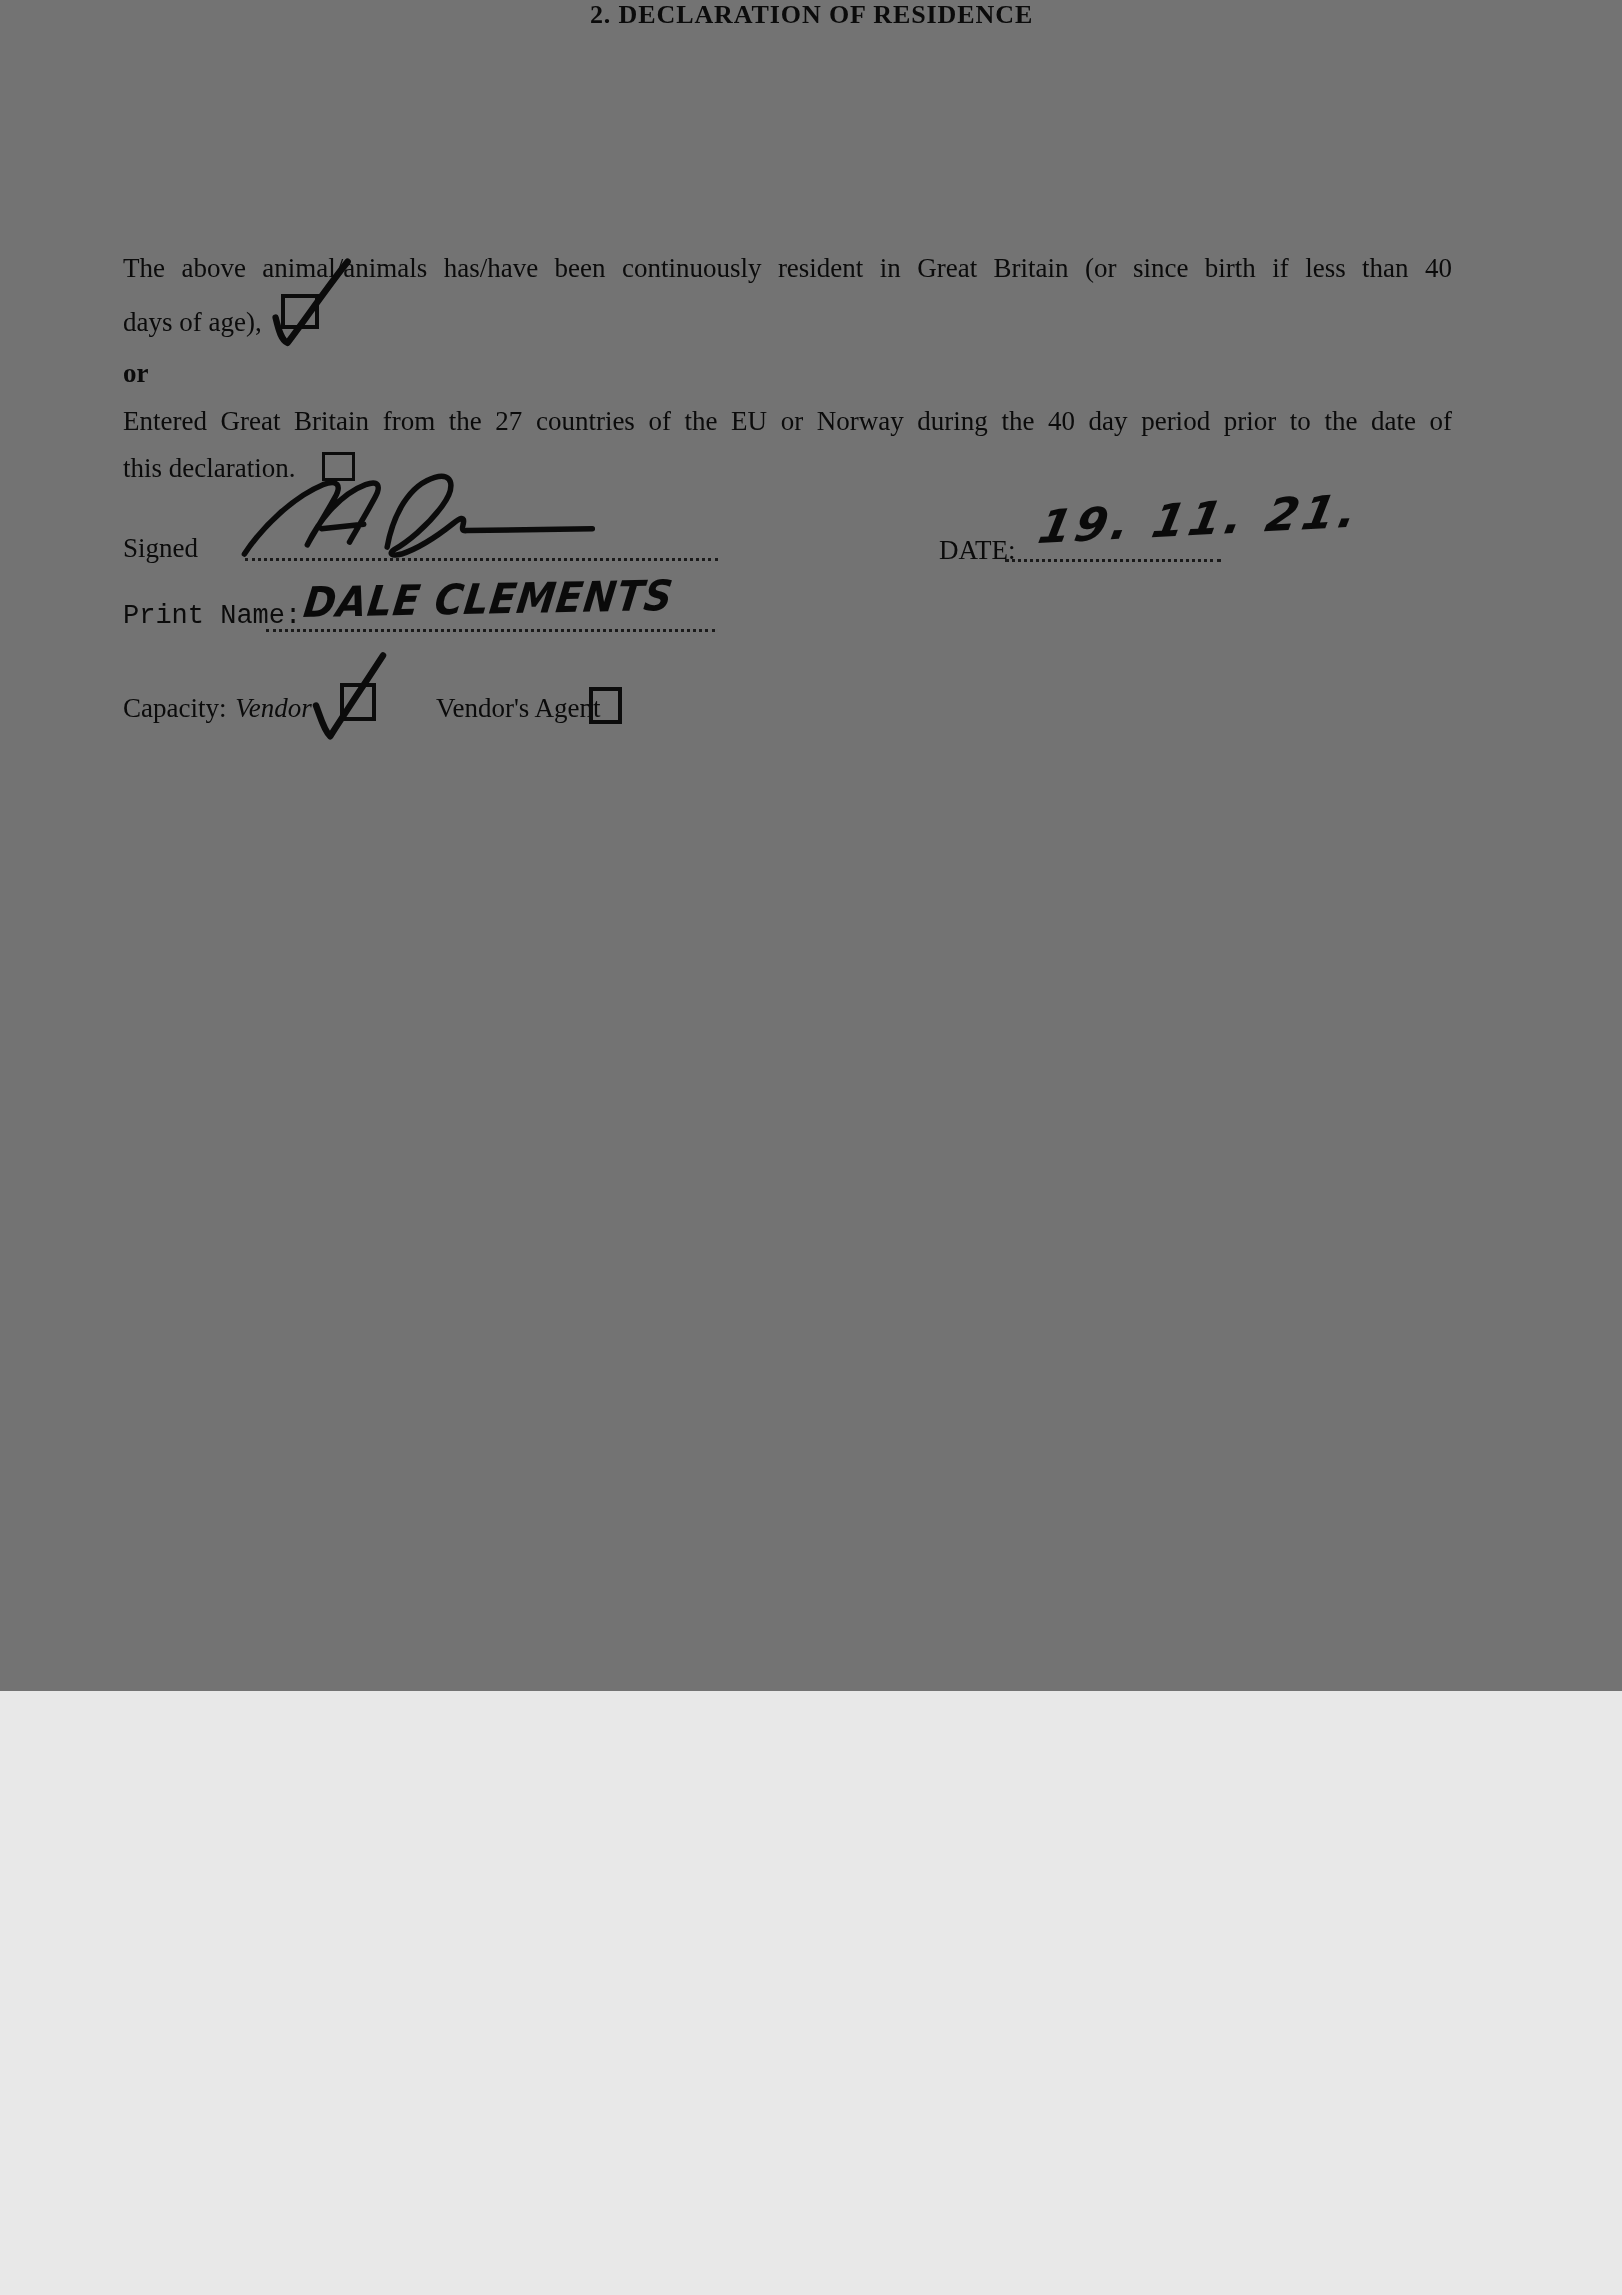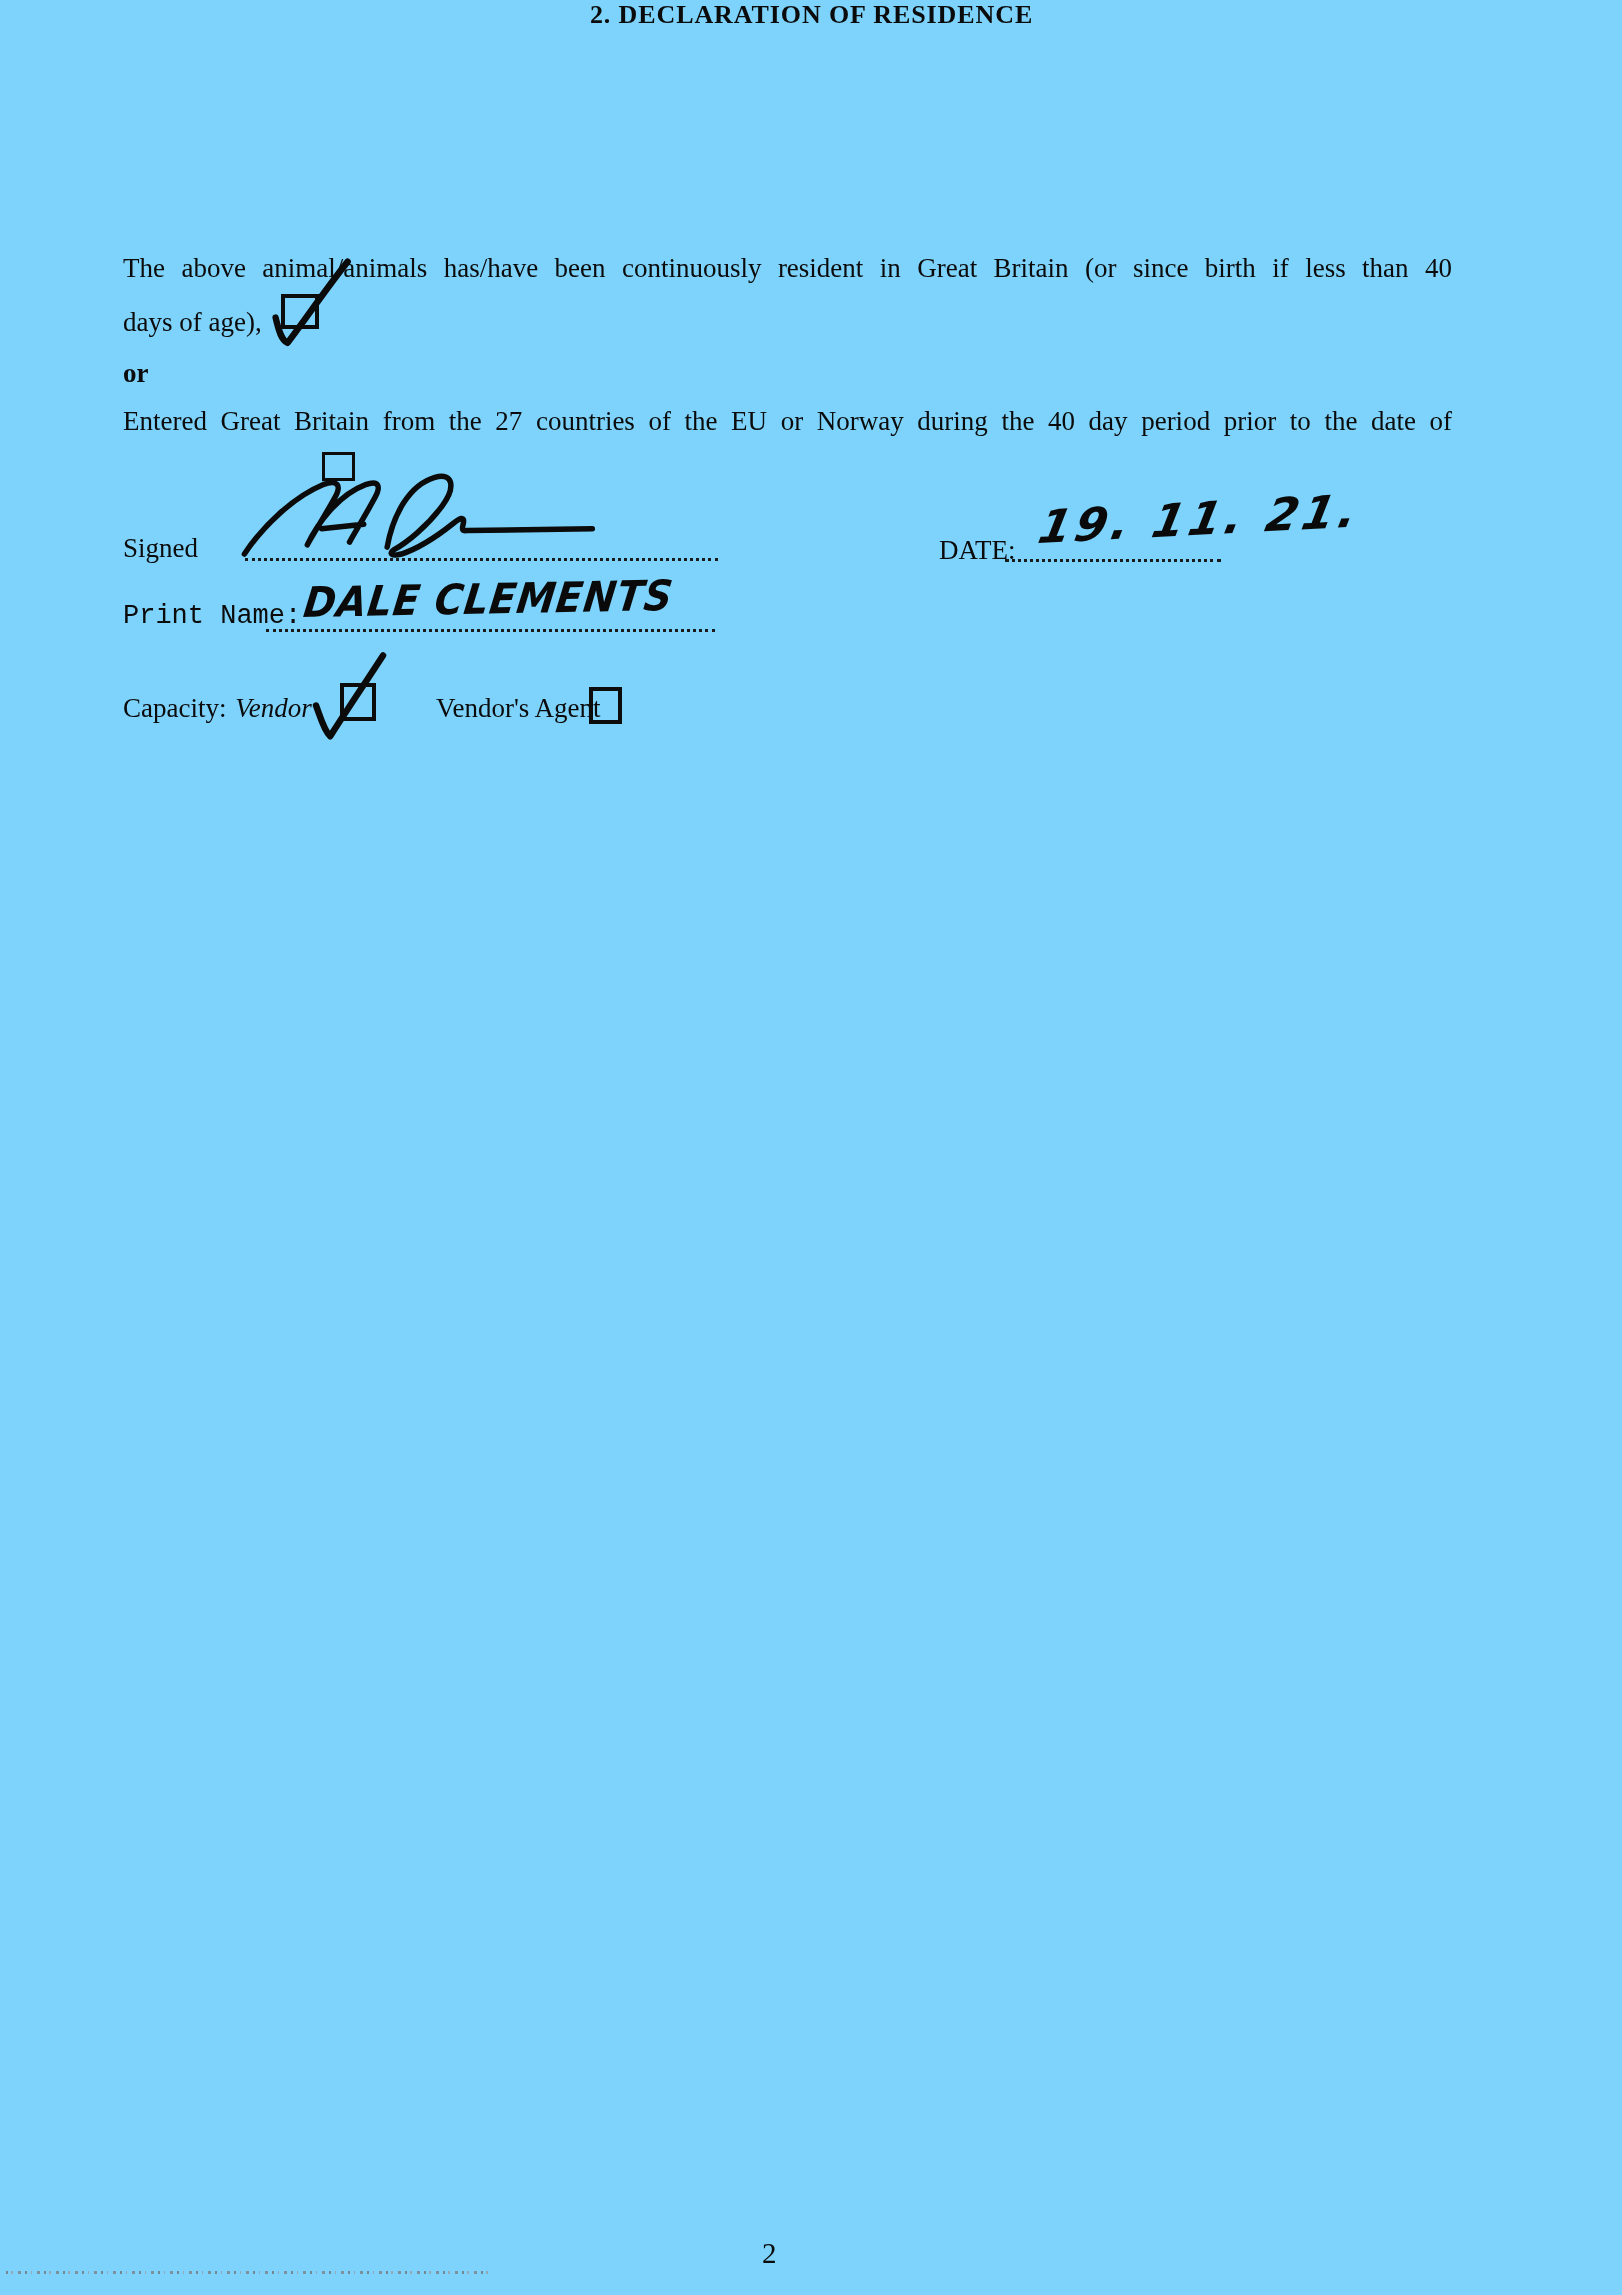--- a/index.html
+++ b/index.html
@@ -1,19 +1,19 @@
 <!DOCTYPE html>
 <html style="font-size:7.3px"><head>
 <meta charset="utf-8">
 <style>
   html,body{margin:0;padding:0;background:#e8e8e8;}
   .page{
     position:relative;
-    width:1623px;height:2295px;
-    background:#7dd3fc;
+    width:1623px;height:1691px;
+    background:#737373;
     font-family:"Liberation Serif",serif;
     color:#0b0b0b;
     overflow:hidden;
   }
   .abs{position:absolute;white-space:nowrap;}
   .title{
     left:0;top:402;width:1623px;
     text-align:center;
     font-size:26px;font-weight:bold;
     letter-spacing:0.9px;
@@ -74,20 +74,21 @@
   <div class="abs title">2. DECLARATION OF RESIDENCE</div>
 
   <div class="abs bodyline just" style="top:255px;">The above animal/animals has/have been continuously resident in Great Britain (or since birth if less than 40</div>
   <div class="abs bodyline" style="top:309px;">days of age),</div>
 
   <div class="checkbox" style="left:281px;top:294px;width:38px;height:35px;"></div>
 
   <div class="abs bodyline bold" style="top:360px;">or</div>
 
   <div class="abs bodyline just" style="top:408px;">Entered Great Britain from the 27 countries of the EU or Norway during the 40 day period prior to the date of</div>
+  <div class="abs bodyline" style="top:455px;">this declaration.</div>
 
   <div class="checkbox" style="left:322px;top:452px;width:33px;height:29px;border-width:3.7px;"></div>
 
   <div class="abs bodyline" style="top:535px;width:auto;">Signed</div>
   <div class="dotline" style="left:245px;top:558px;width:473px;"></div>
 
   <div class="abs bodyline" style="left:939px;top:537px;width:auto;">DATE:</div>
   <div class="dotline" style="left:1005px;top:559px;width:216px;"></div>
   <div class="hand hand-date" style="left:1034px;top:500px;">19. 11. 21.</div>
 

